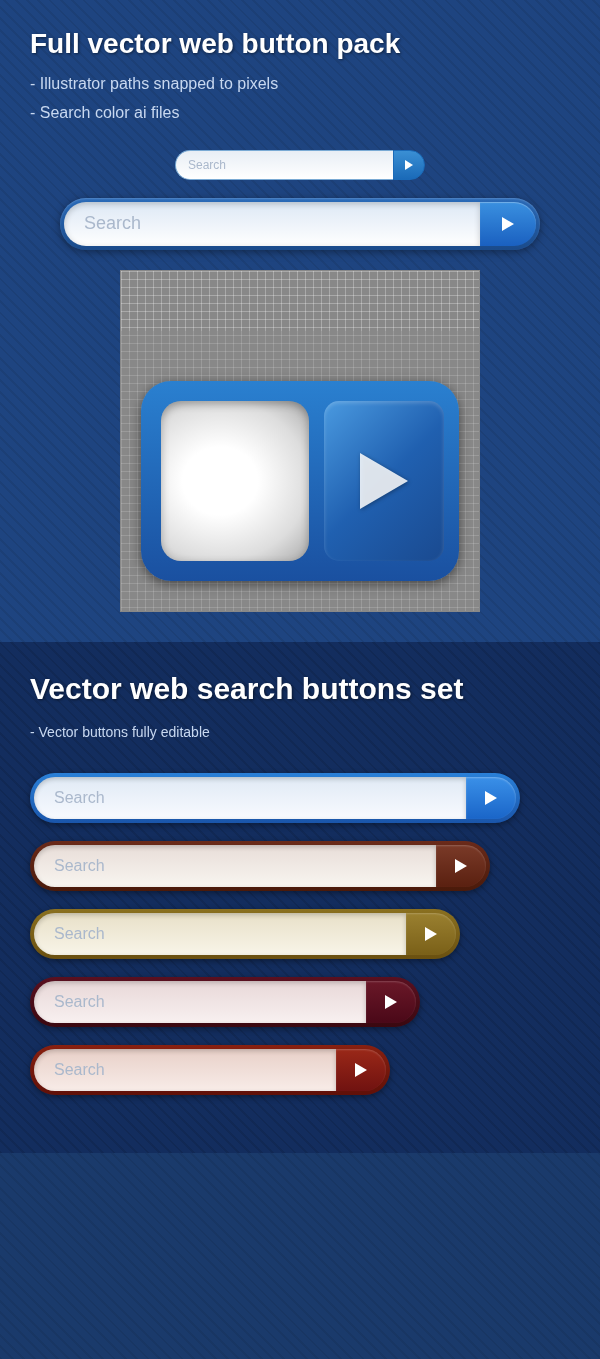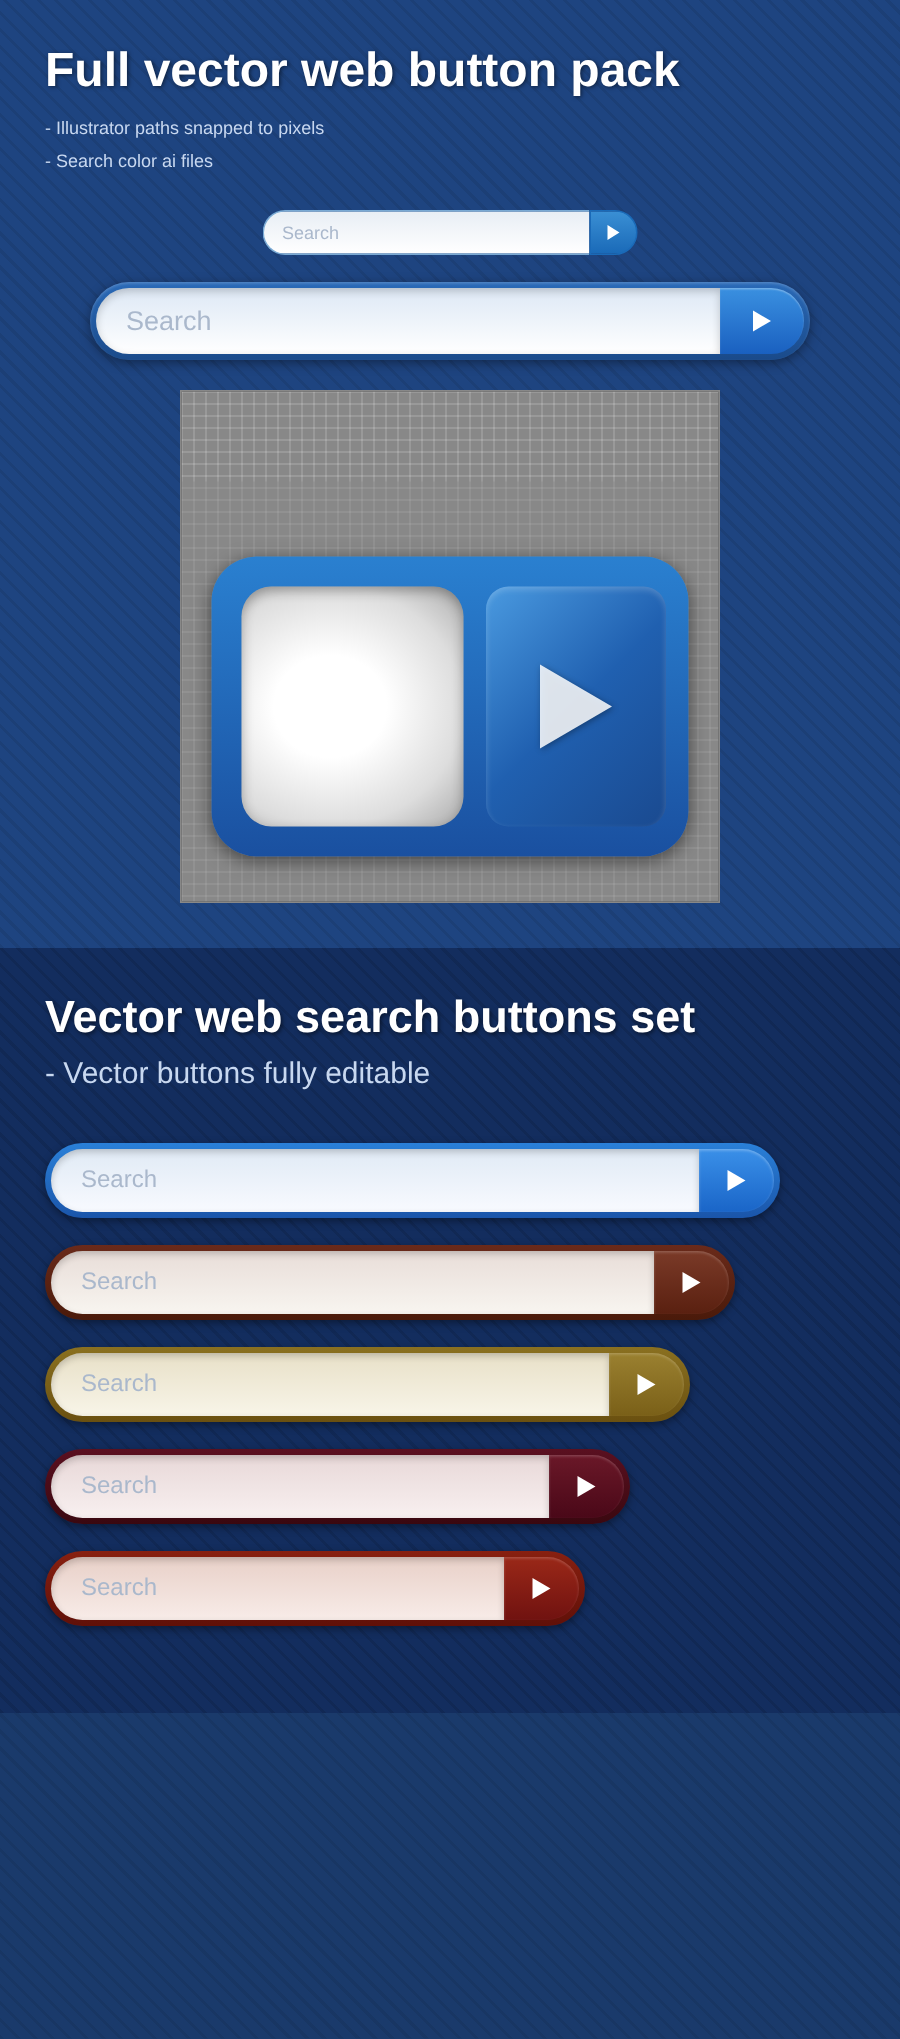--- a/index.html
+++ b/index.html
@@ -25,35 +25,35 @@
         45deg,
         rgba(0,0,0,0.08) 0px,
         rgba(0,0,0,0.08) 2px,
         transparent 2px,
         transparent 8px
       );
       padding: 28px 30px 20px 30px;
     }
 
     .main-title {
-      font-size: 32px;
+      font-size: 28px;
       font-weight: bold;
       color: #ffffff;
       margin-bottom: 10px;
       text-shadow: 1px 1px 3px rgba(0,0,0,0.5);
     }
 
     .bullet-list {
       list-style: none;
       margin-bottom: 22px;
     }
 
     .bullet-list li {
       color: #c8d8f0;
-      font-size: 12px;
+      font-size: 16px;
       line-height: 1.8;
     }
 
     
     .search-bar-small {
       display: flex;
       align-items: center;
       width: 250px;
       margin: 0 auto 18px auto;
       height: 30px;
@@ -241,32 +241,32 @@
         transparent 2px,
         transparent 8px
       );
       padding: 30px 30px 40px 30px;
     }
 
     .section-title {
       font-size: 30px;
       font-weight: bold;
       color: #ffffff;
-      margin-bottom: 2px;
+      margin-bottom: 14px;
       text-shadow: 1px 1px 3px rgba(0,0,0,0.5);
     }
 
     .bullet-list2 {
       list-style: none;
       margin-bottom: 28px;
     }
 
     .bullet-list2 li {
       color: #c8d8f0;
-      font-size: 20px;
+      font-size: 14px;
       line-height: 1.8;
     }
 
     
     .search-btn-wrapper {
       margin-bottom: 18px;
       display: flex;
       align-items: center;
       justify-content: flex-start;
     }

